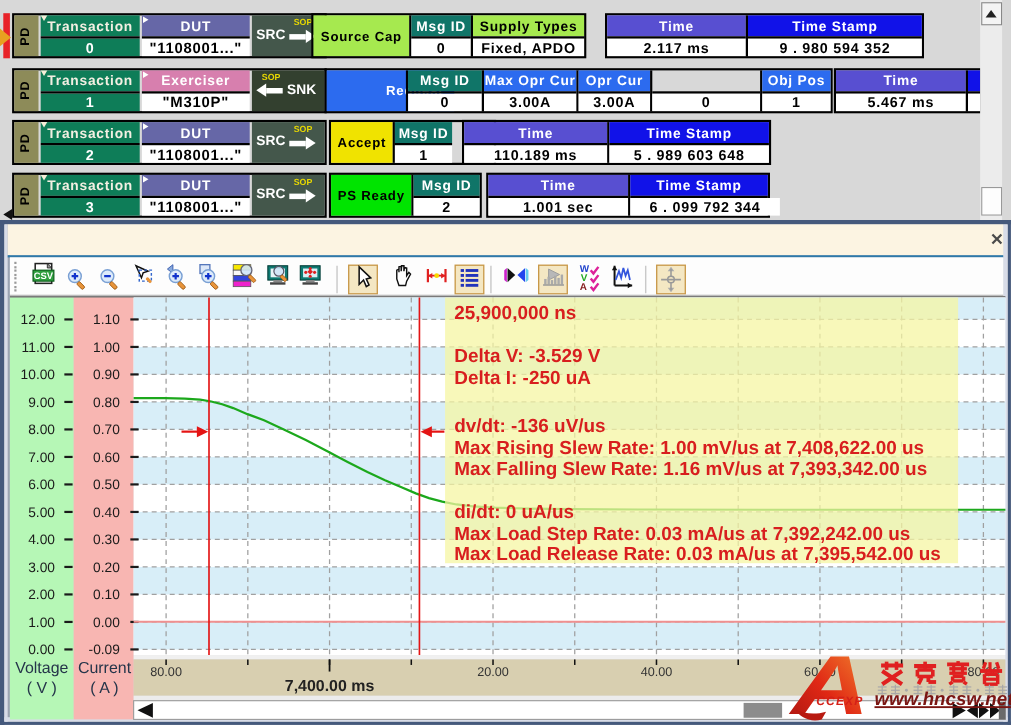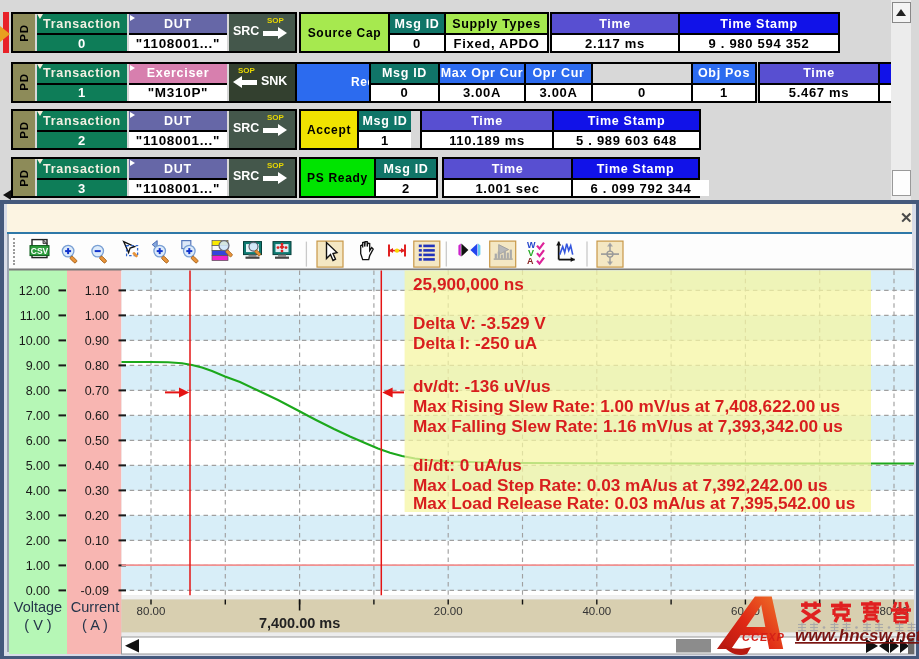--- a/index.html
+++ b/index.html
@@ -21,21 +21,21 @@
       <div class="abs" style="left:116px;top:19px;width:98px;height:2px;background:#000;"></div>
       <div class="abs" style="left:216px;top:0;width:66px;height:37px;background:#44574b;">
         <div style="position:relative;width:100%;height:100%;">
           <span class="abs" style="left:4px;top:10px;font-size:12.5px;font-weight:bold;color:#fff;">SRC</span>
           <span class="abs" style="left:38px;top:2px;font-size:8px;font-weight:bold;color:#e8d800;">SOP</span>
           <span class="abs" style="left:34px;top:16.5px;width:15px;height:5px;background:#fff;"></span>
           <span class="abs" style="left:49px;top:12.5px;width:0;height:0;border-top:6.5px solid transparent;border-bottom:6.5px solid transparent;border-left:9px solid #fff;"></span>
         </div>
       </div>
     </div>
-    <div class="abs" style="left:299px;top:12.3px;width:246px;height:37px;border:2px solid #000;text-align:right;">
+    <div class="abs" style="left:283px;top:12.3px;width:246px;height:37px;border:2px solid #000;text-align:right;">
       <div class="abs cellT" style="left:0px;top:0;width:87px;height:37px;background:#a6e94f;color:#000;font-size:12px;">Source Cap</div>
       <div class="abs" style="left:87px;top:0;width:2px;height:37px;background:#000;"></div>
       <div class="abs cellT" style="left:89px;top:0;width:54px;height:19px;background:#107568;color:#fff;font-size:12.5px;">Msg ID</div>
       <div class="abs cellT" style="left:89px;top:21px;width:54px;height:16px;background:#fff;color:#000;font-size:13px;">0</div>
       <div class="abs" style="left:89px;top:19px;width:54px;height:2px;background:#000;"></div>
       <div class="abs" style="left:143px;top:0;width:2px;height:37px;background:#000;"></div>
       <div class="abs cellT" style="left:145px;top:0;width:101px;height:19px;background:#a6e94f;color:#000;font-size:12.5px;">Supply Types</div>
       <div class="abs cellT" style="left:145px;top:21px;width:101px;height:16px;background:#fff;color:#000;font-size:13px;">Fixed, APDO</div>
       <div class="abs" style="left:145px;top:19px;width:101px;height:2px;background:#000;"></div>
     </div>

